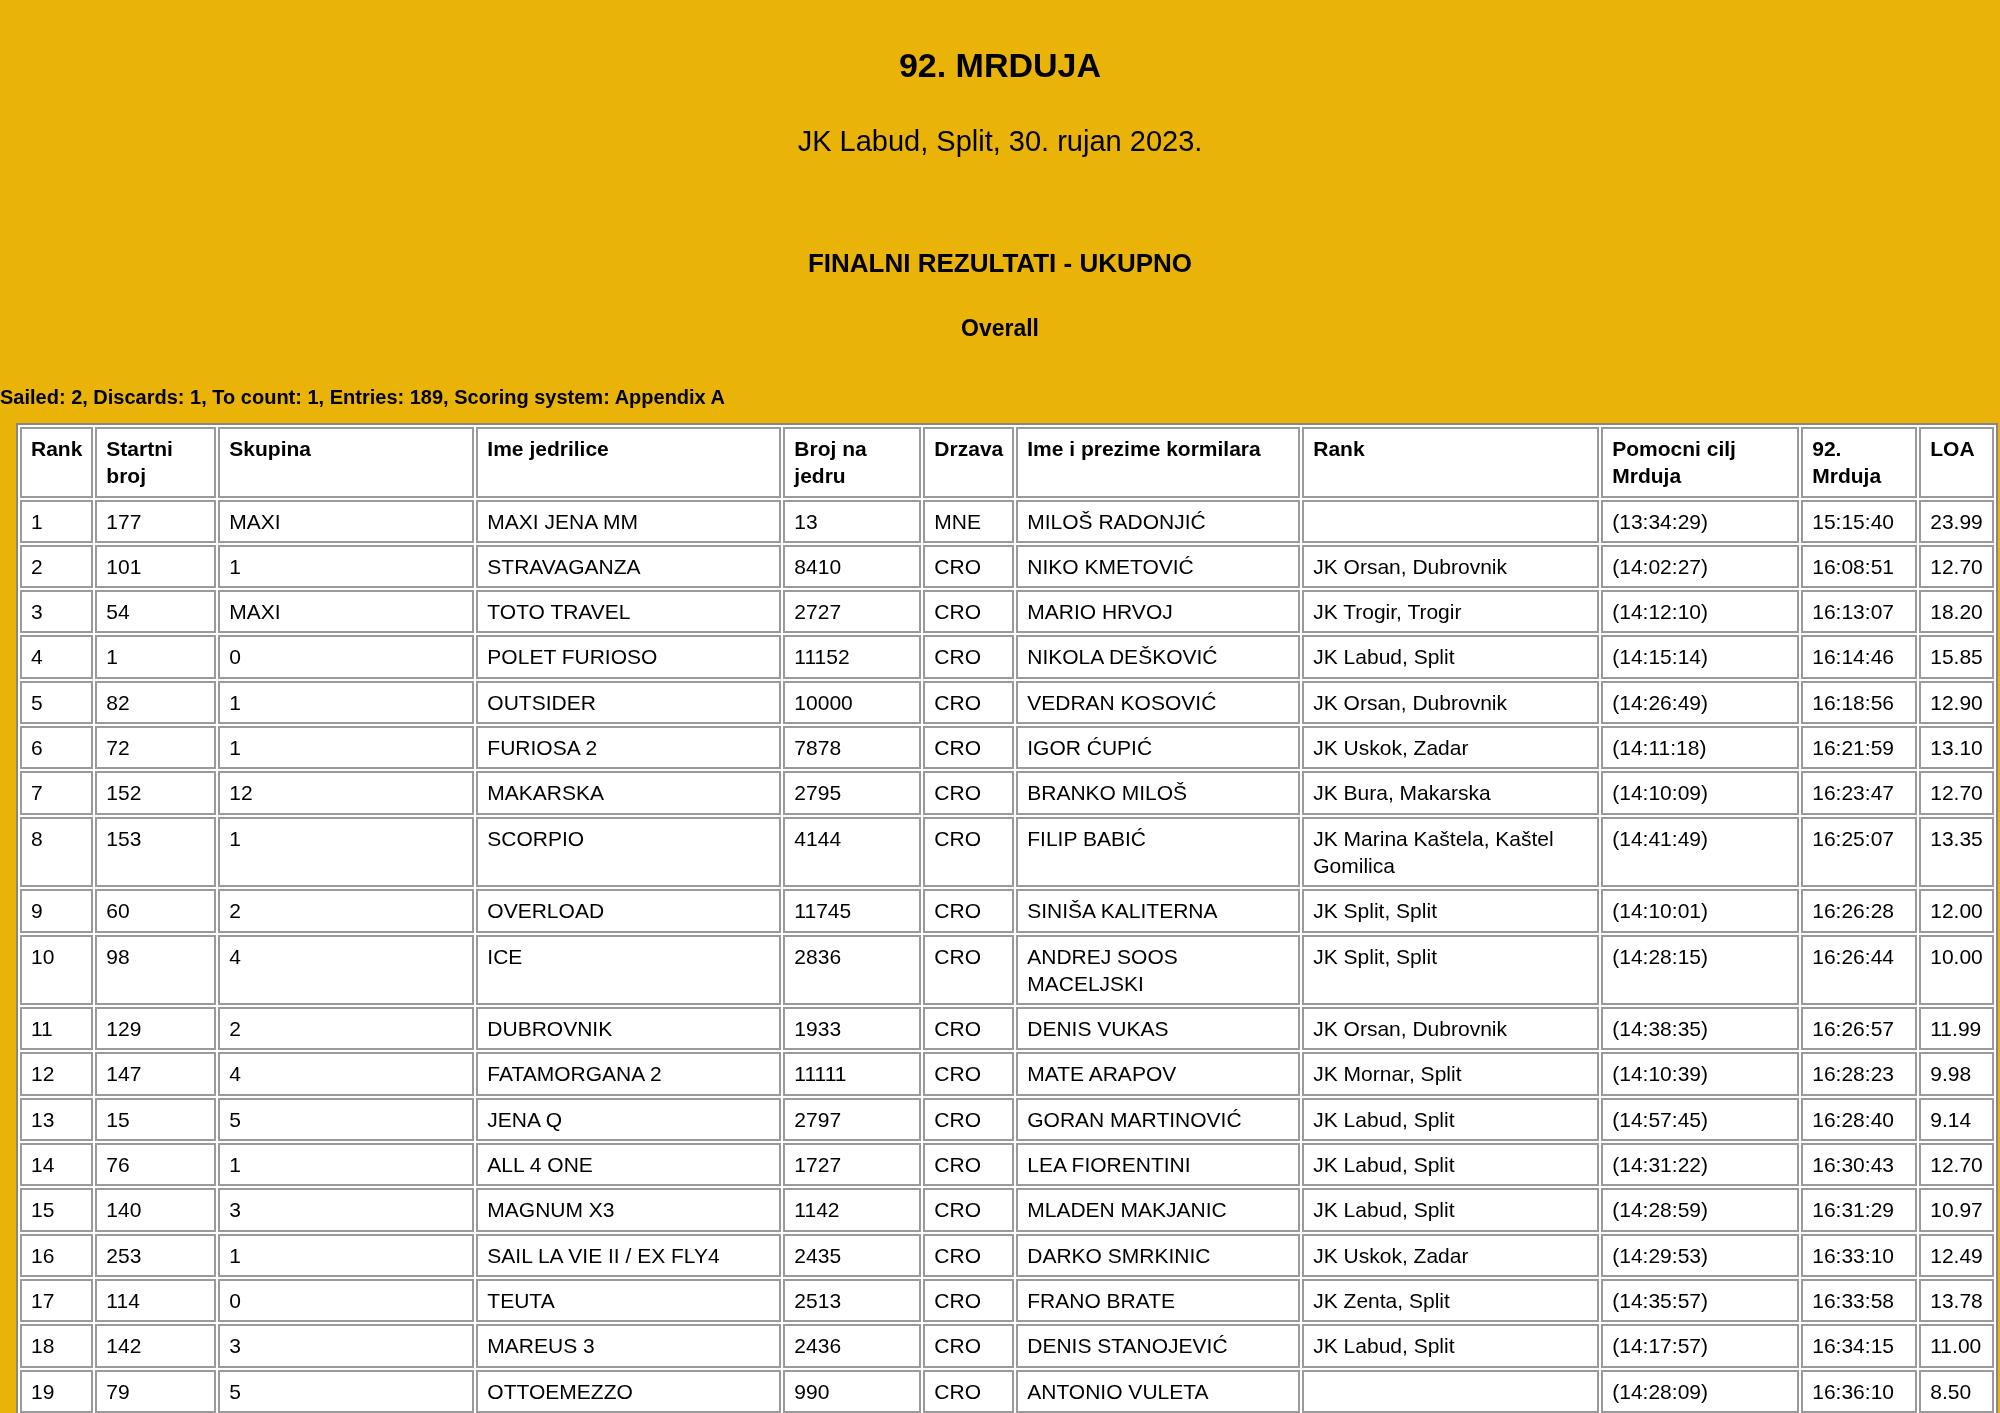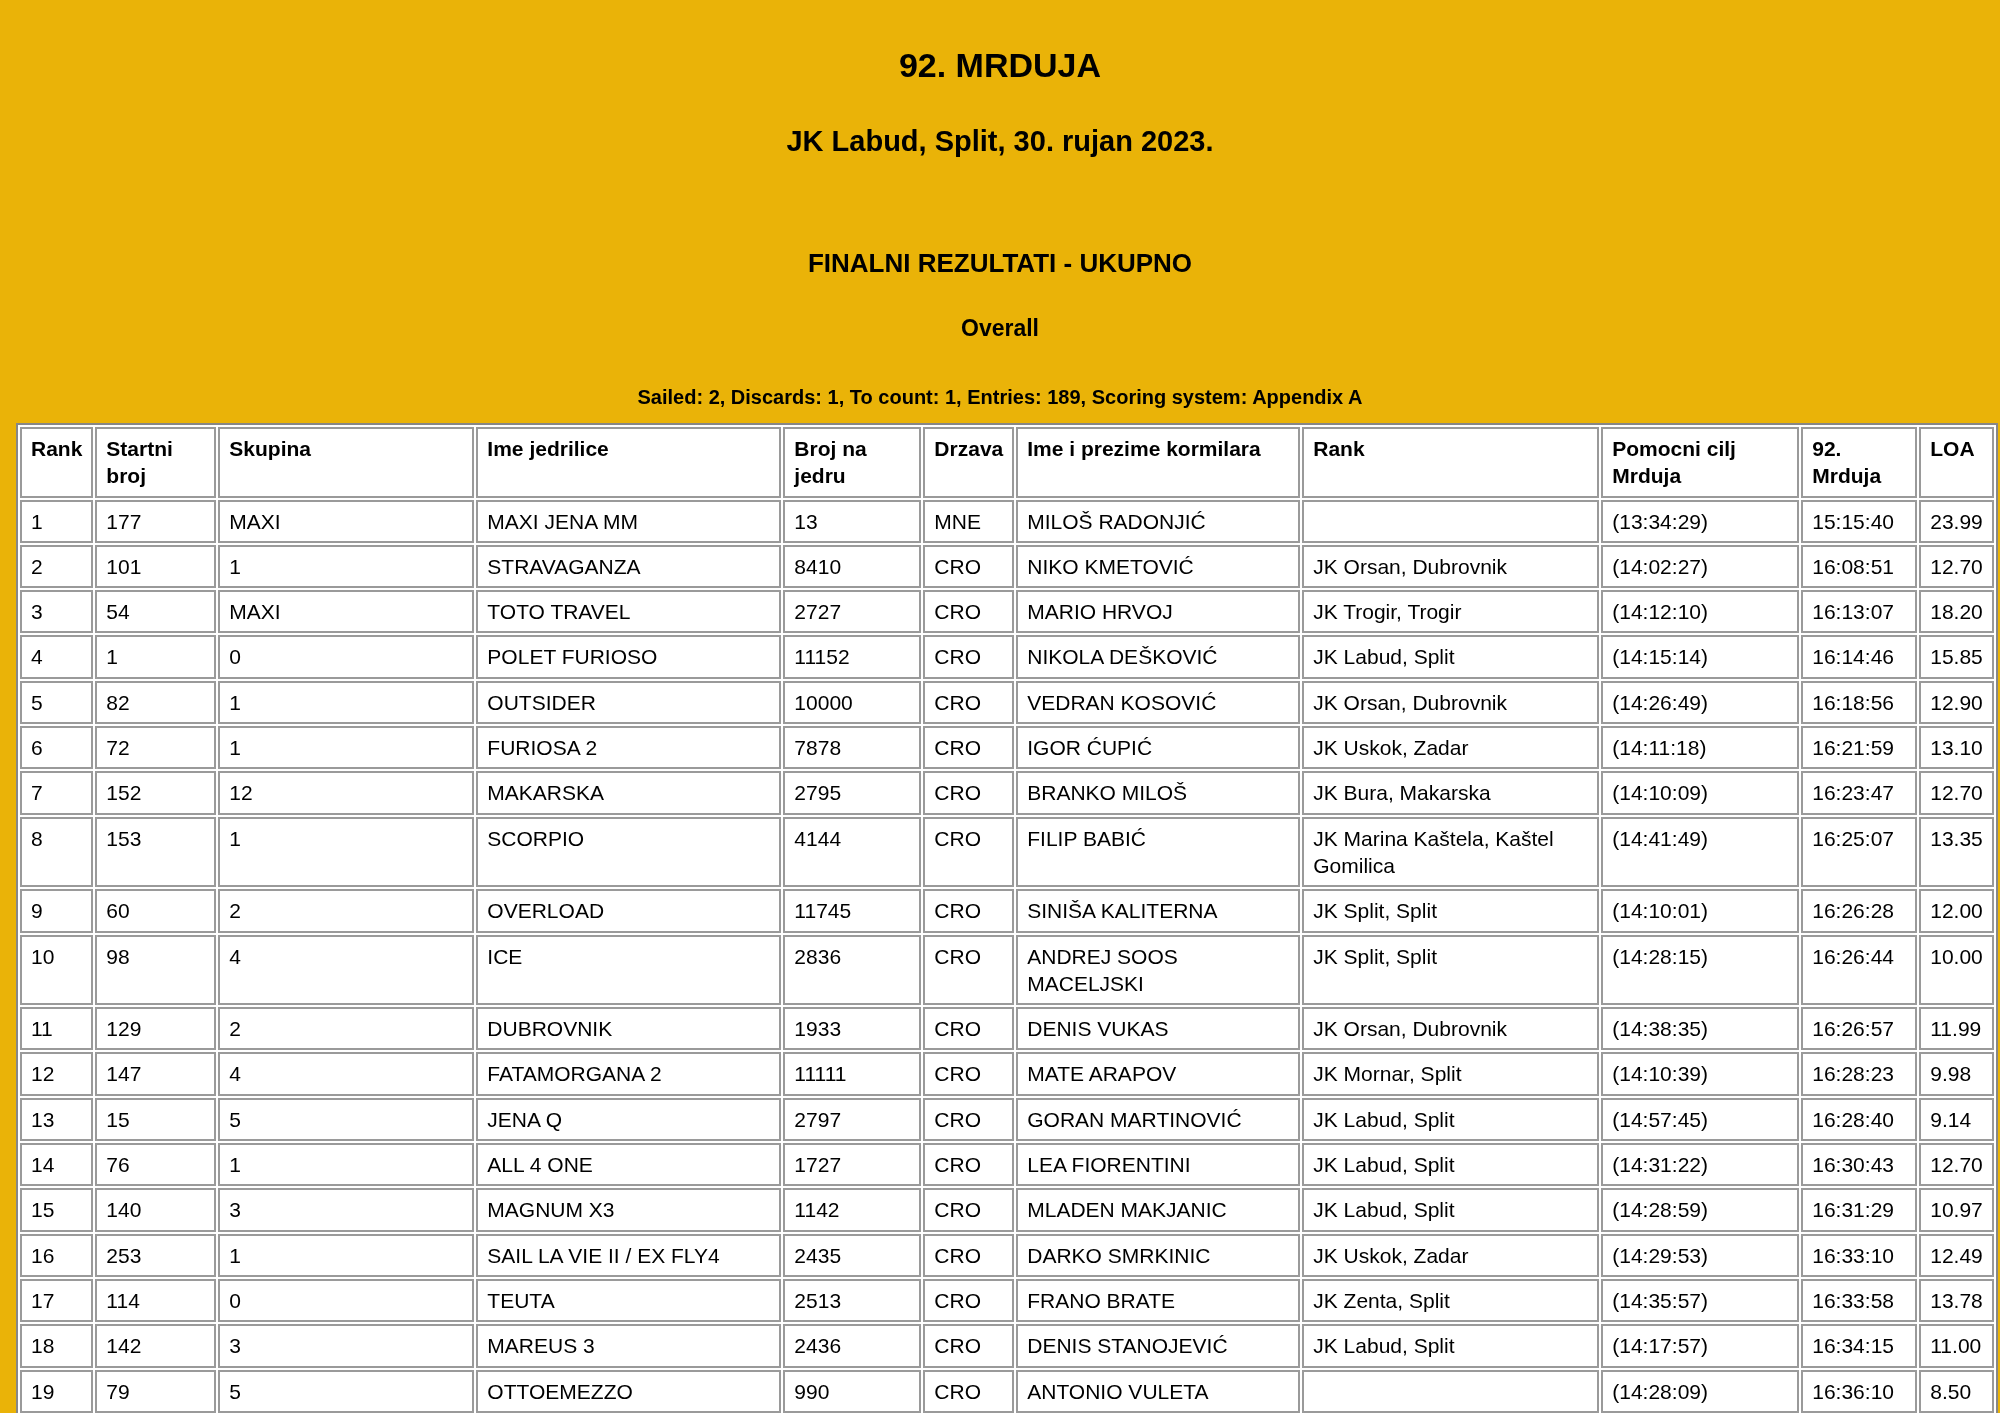--- a/index.html
+++ b/index.html
@@ -17,37 +17,36 @@
   }
   .page-title {
     text-align: center;
     font-size: 34px;
     font-weight: bold;
     margin: 46px 0 0 0;
   }
   .page-subtitle {
     text-align: center;
     font-size: 29px;
-    font-weight: bold;
+    font-weight: normal;
     margin: 40px 0 0 0;
   }
   .section-title {
     text-align: center;
     font-size: 26px;
     font-weight: bold;
     margin: 90px 0 0 0;
   }
   .subsection-title {
     text-align: center;
     font-size: 23px;
     font-weight: bold;
     margin: 36px 0 0 0;
   }
   .scoring-info {
-    text-align: center;
     font-size: 20px;
     font-weight: bold;
     margin: 44px 0 0 0;
   }
   table.results {
     table-layout: fixed;
     border-collapse: separate;
     border-spacing: 2px;
     border: 2px solid #878787;
     background: #ffffff;

